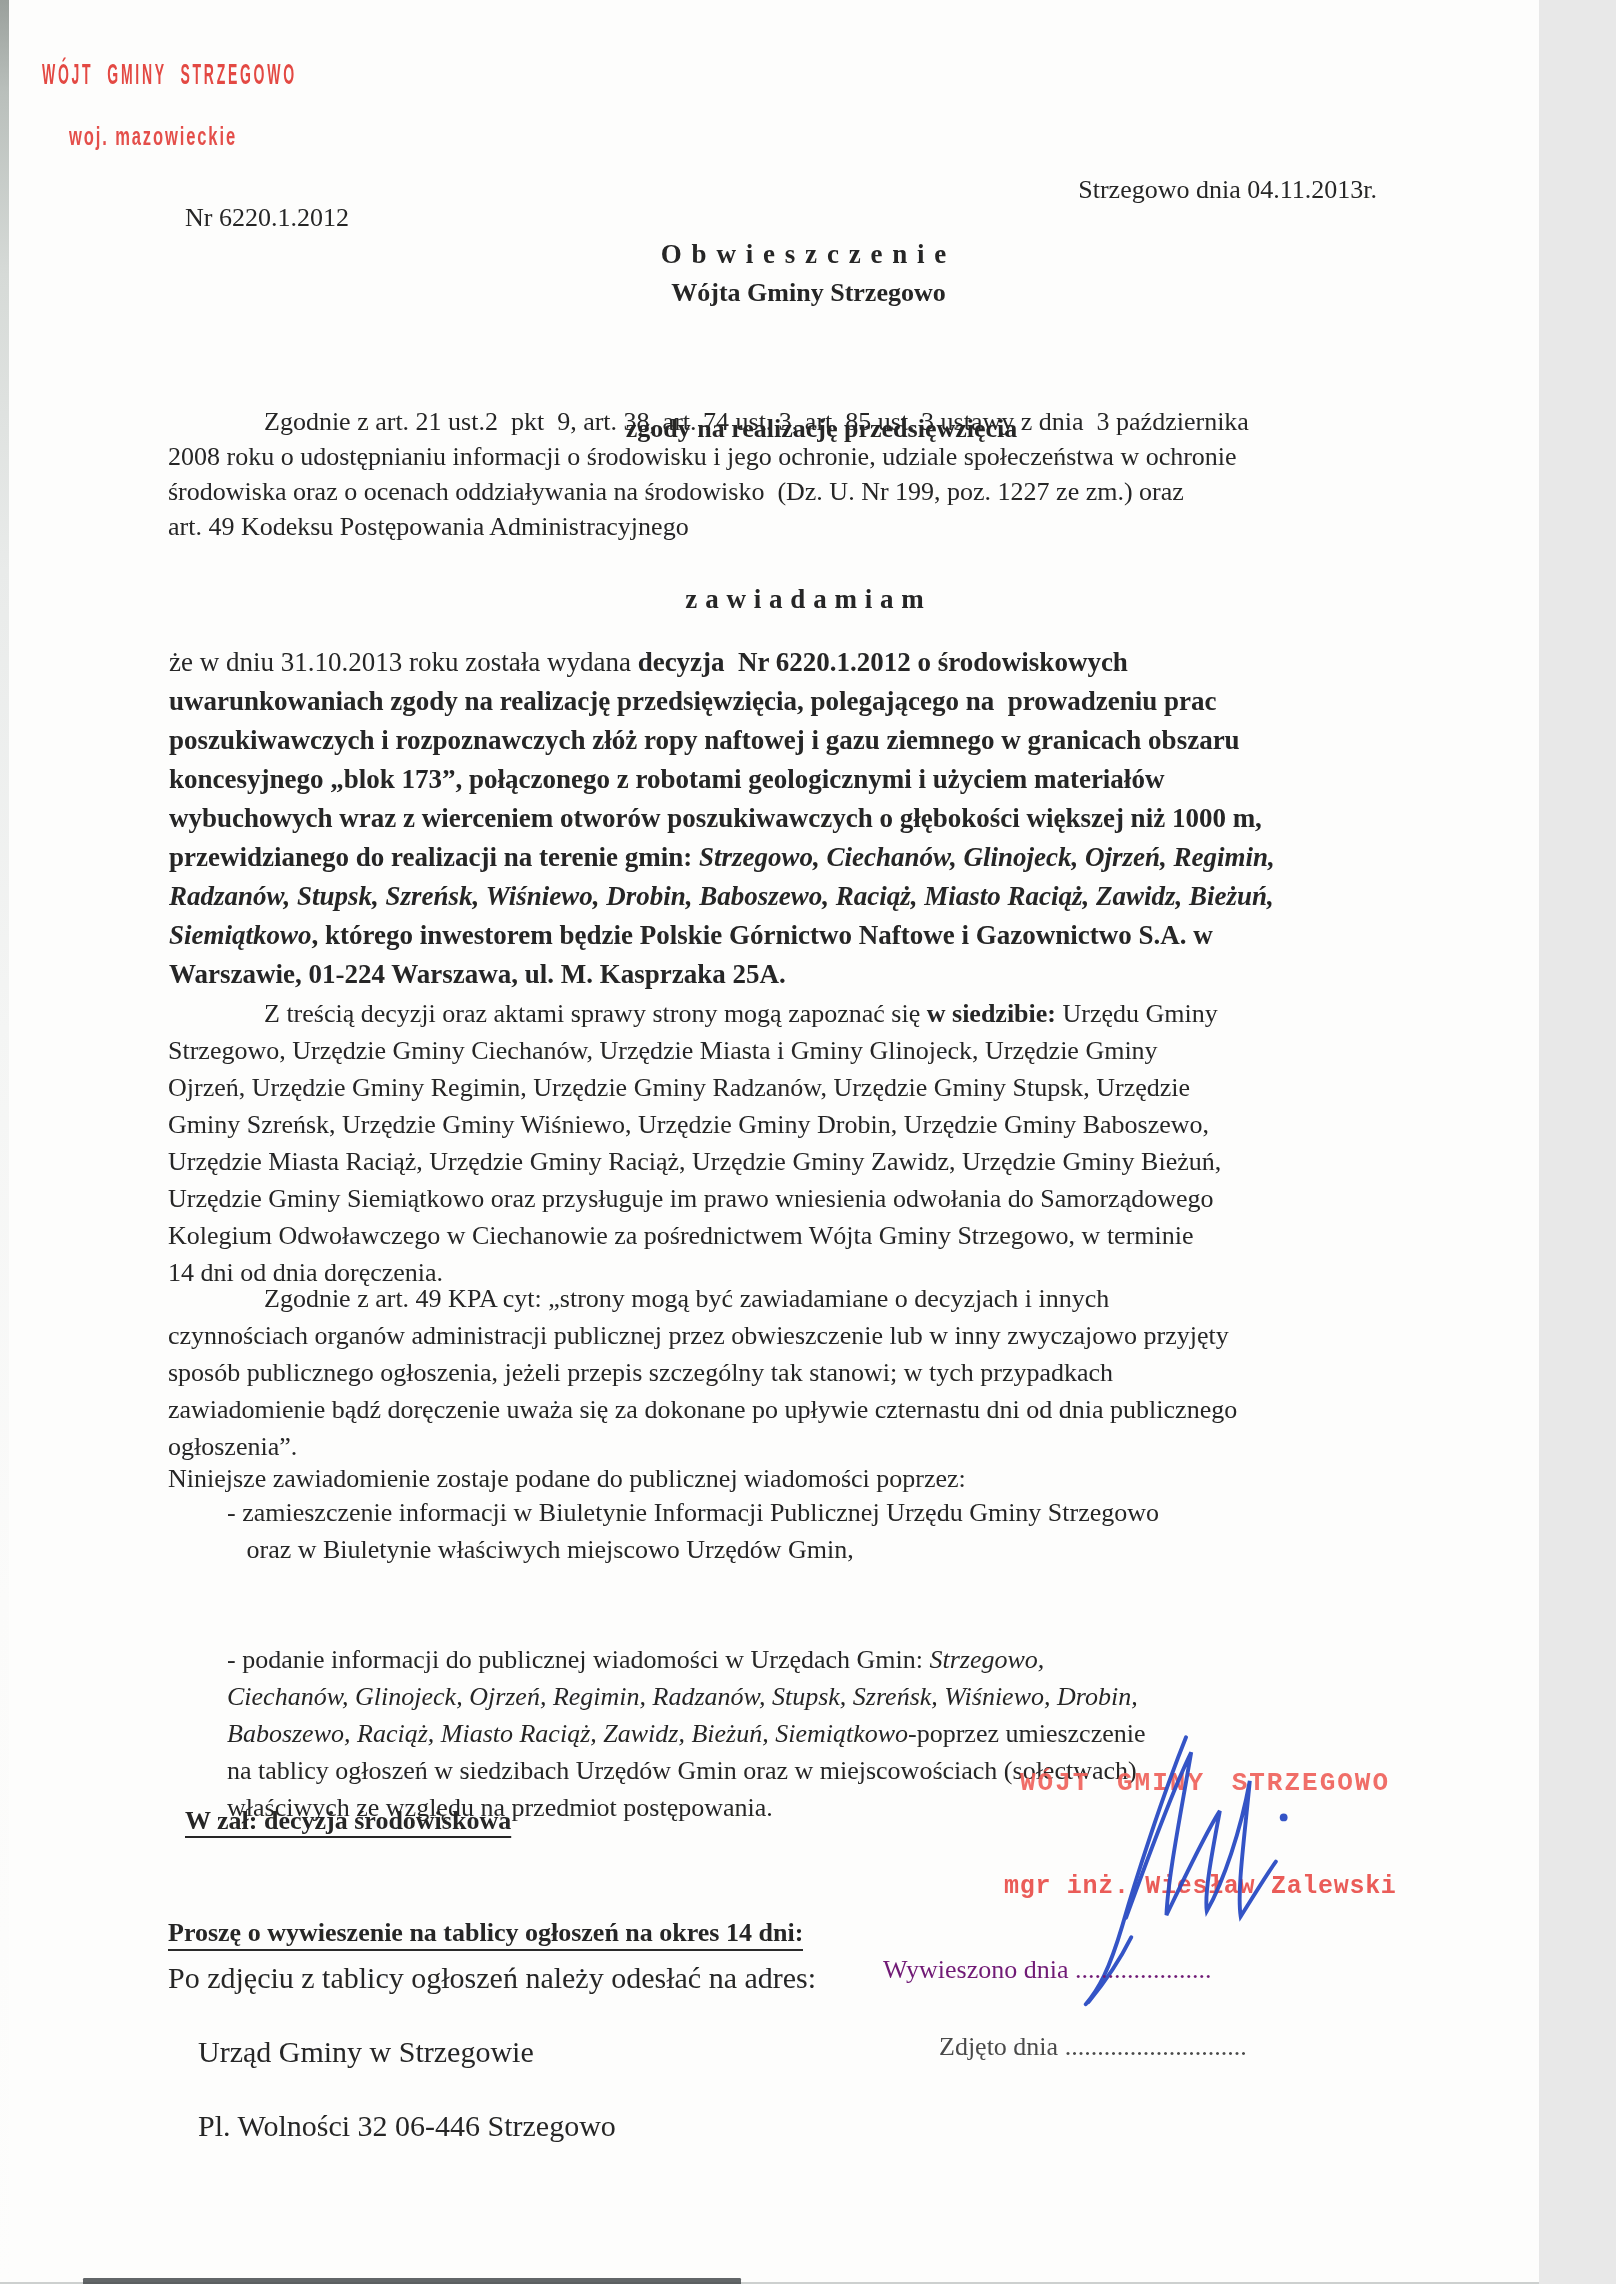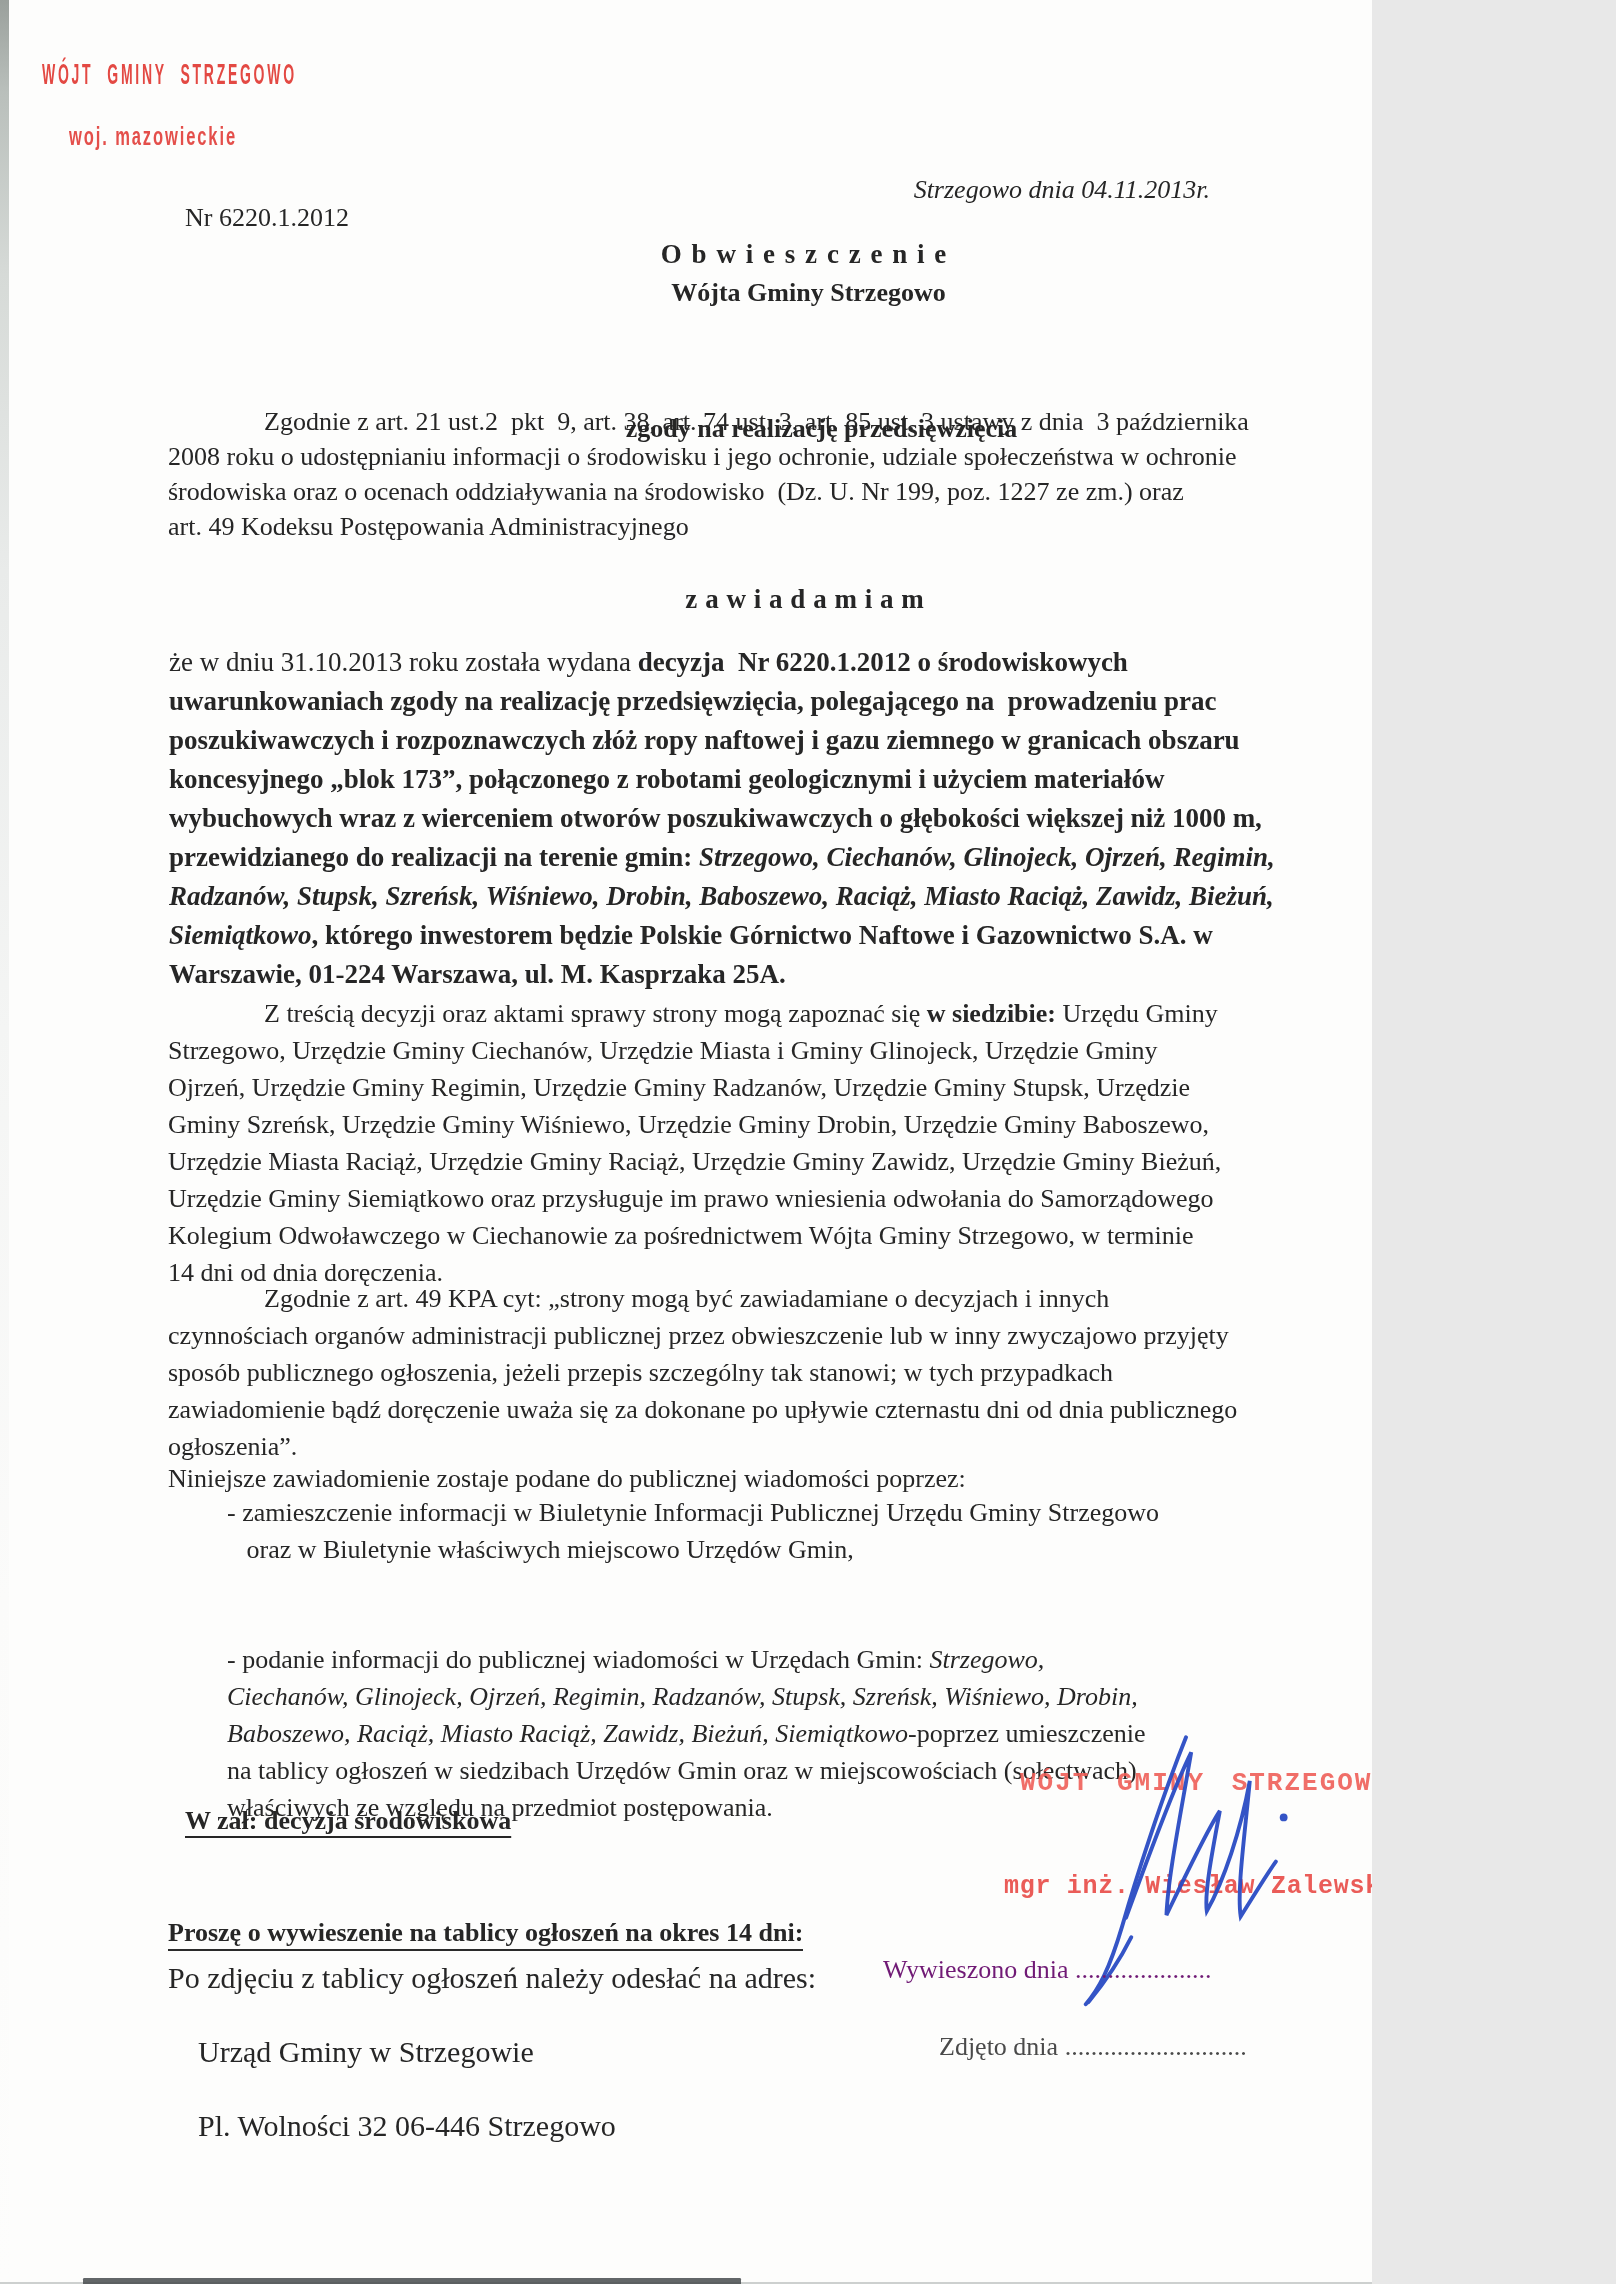--- a/index.html
+++ b/index.html
@@ -1,18 +1,18 @@
 <!DOCTYPE html>
 <html style="font-size:10.4px"><head>
 <meta charset="utf-8">
 <style>
   html,body{margin:0;padding:0;background:#e8e8e8;}
   .page{
     position:relative;
-    width:1372px;height:2284px;
+    width:1539px;height:2284px;
     background:#fdfdfc;
     overflow:hidden;
     font-family:"Liberation Serif", serif;
     color:#262626;
   }
   
   .edge-left{
     position:absolute;left:0;top:0;width:9px;height:2284px;
     background:linear-gradient(180deg,#9aa09c 0%,#b9bfbb 4%,#d6dad7 12%,#e9ebea 25%,#f4f5f4 45%,#fbfbfa 70%,#fdfdfc 100%);
   }
@@ -35,21 +35,21 @@
     font-size:20px;letter-spacing:3.9px;word-spacing:10.4px;
     color:#e2403a;transform:scale(0.70,1.48);transform-origin:left top;opacity:.95;
   }
   .stamp-top-2{
     left:69px;top:121px;
     font-family:"Liberation Sans",sans-serif;font-weight:bold;
     font-size:23px;letter-spacing:2.6px;
     color:#e2413c;transform:scale(0.72,1.12);transform-origin:left top;opacity:.92;
   }
 
-  .place-date{top:175px;right:162px;font-size:26px;font-style:italic;}
+  .place-date{top:175px;right:162px;font-size:26px;}
   .case-number{left:185px;top:203px;font-size:26px;}
 
   .center{left:0;width:1617px;text-align:center;}
   .title-1{top:239px;font-size:27px;font-weight:bold;letter-spacing:9.8px;}
   .title-2{top:276px;font-size:26px;font-weight:bold;line-height:34px;}
 
   .para{font-size:26px;line-height:37px;}
   .para1{left:168px;top:404px;line-height:35px;text-indent:96px;}
   .zawiadamiam{top:584px;font-size:27px;font-weight:bold;letter-spacing:7.8px;}
   .para2{left:169px;top:643px;font-size:27px;line-height:39px;}

